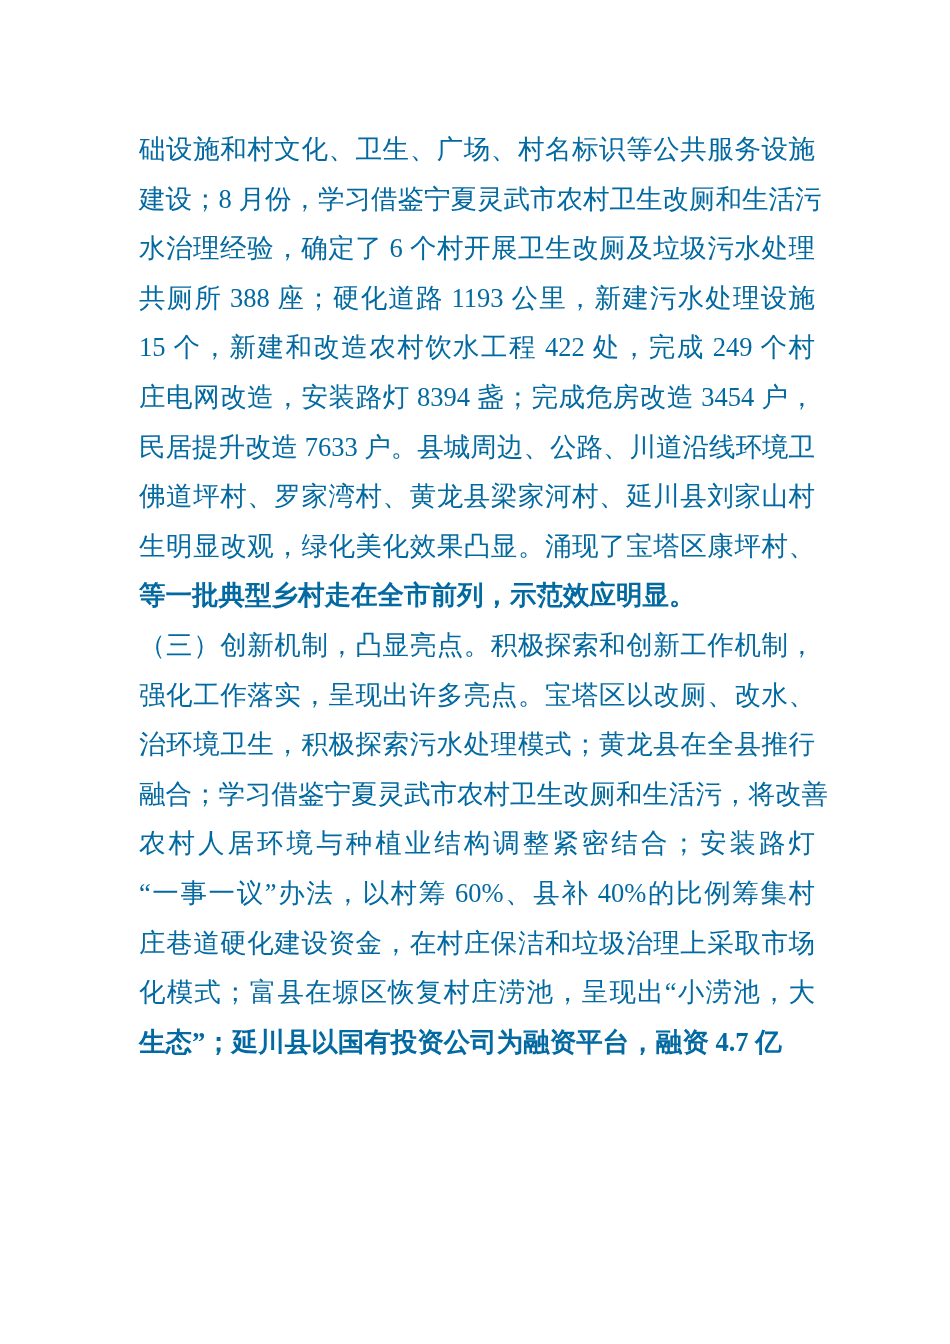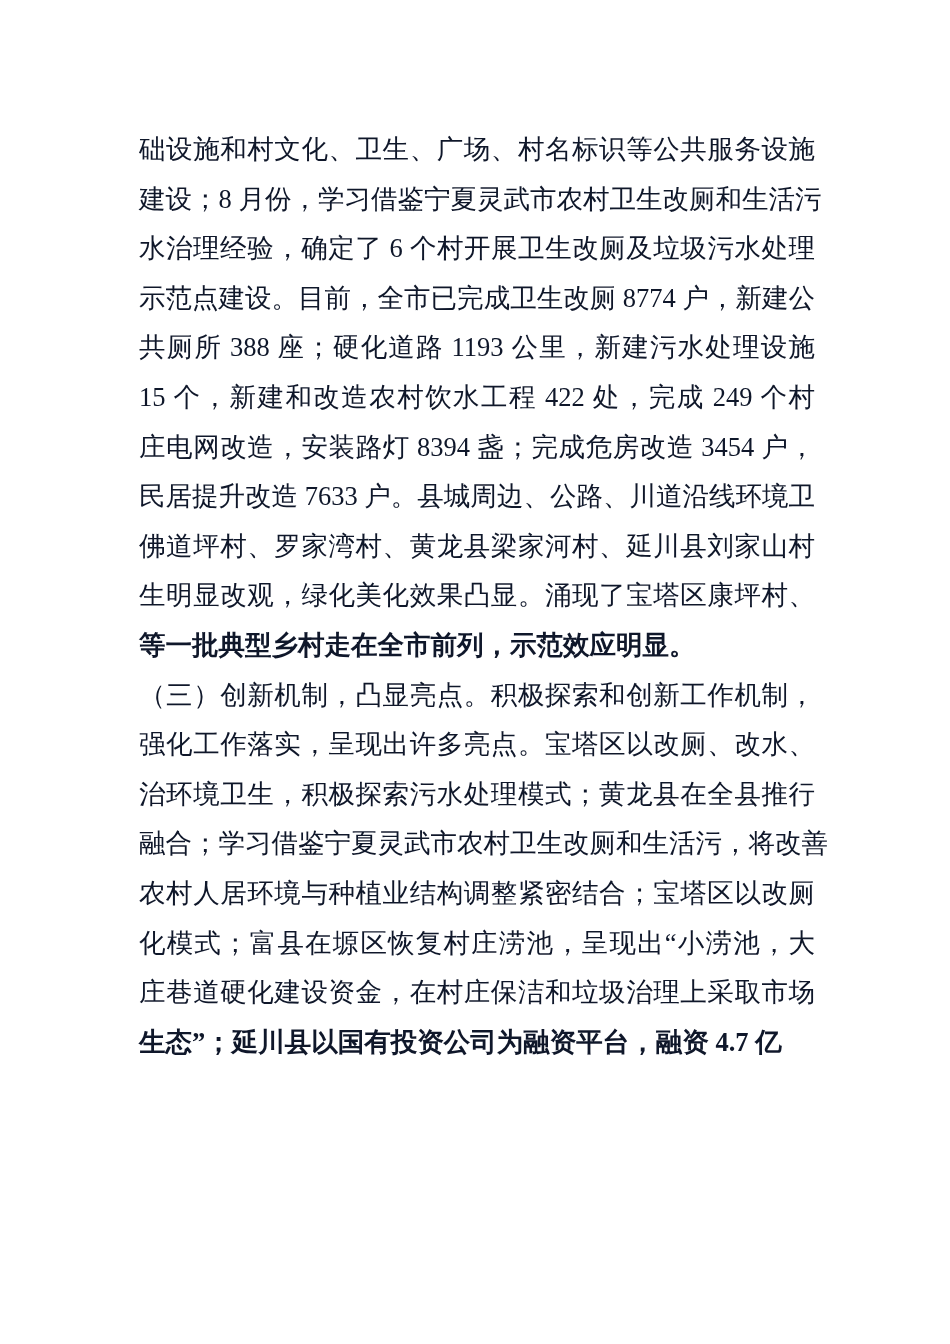--- a/index.html
+++ b/index.html
@@ -20,21 +20,21 @@
     top: 0;
     width: 950px;
     height: 1344px;
     background: #ffffff;
   }
   .text-block {
     position: absolute;
     left: 139px;
     top: 125px;
     width: 676px;
-    color: #0f172a;
+    color: #0369a1;
     font-size: 26.5px;
     line-height: 49.6px;
   }
   .paragraph {
     margin: 0;
     padding: 0;
   }
   .line {
     text-align: justify;
     text-align-last: justify;
@@ -49,35 +49,35 @@
 </head>
 <body>
 
 <div class="page">
   <div class="text-block">
 
     <div class="paragraph">
       <div class="line">础设施和村文化、卫生、广场、村名标识等公共服务设施</div>
       <div class="line">建设；8 月份，学习借鉴宁夏灵武市农村卫生改厕和生活污</div>
       <div class="line">水治理经验，确定了 6 个村开展卫生改厕及垃圾污水处理</div>
-      <div class="line">示范点建设。目前，全市已完成卫生改厕 8774 户，新建公</div>
       <div class="line">共厕所 388 座；硬化道路 1193 公里，新建污水处理设施</div>
       <div class="line">15 个，新建和改造农村饮水工程 422 处，完成 249 个村</div>
       <div class="line">庄电网改造，安装路灯 8394 盏；完成危房改造 3454 户，</div>
       <div class="line">民居提升改造 7633 户。县城周边、公路、川道沿线环境卫</div>
       <div class="line">佛道坪村、罗家湾村、黄龙县梁家河村、延川县刘家山村</div>
       <div class="line">生明显改观，绿化美化效果凸显。涌现了宝塔区康坪村、</div>
       <div class="line para-last">等一批典型乡村走在全市前列，示范效应明显。</div>
     </div>
 
     <div class="paragraph">
       <div class="line">（三）创新机制，凸显亮点。积极探索和创新工作机制，</div>
       <div class="line">强化工作落实，呈现出许多亮点。宝塔区以改厕、改水、</div>
       <div class="line">治环境卫生，积极探索污水处理模式；黄龙县在全县推行</div>
       <div class="line">融合；学习借鉴宁夏灵武市农村卫生改厕和生活污，将改善</div>
-      <div class="line">农村人居环境与种植业结构调整紧密结合；宝塔区以改厕</div>
+      <div class="line">农村人居环境与种植业结构调整紧密结合；安装路灯</div>
+      <div class="line">“一事一议”办法，以村筹 60%、县补 40%的比例筹集村</div>
+      <div class="line">庄巷道硬化建设资金，在村庄保洁和垃圾治理上采取市场</div>
       <div class="line">化模式；富县在塬区恢复村庄涝池，呈现出“小涝池，大</div>
-      <div class="line">庄巷道硬化建设资金，在村庄保洁和垃圾治理上采取市场</div>
       <div class="line para-last">生态”；延川县以国有投资公司为融资平台，融资 4.7 亿</div>
     </div>
 
   </div>
 </div>
 
 </body></html>

